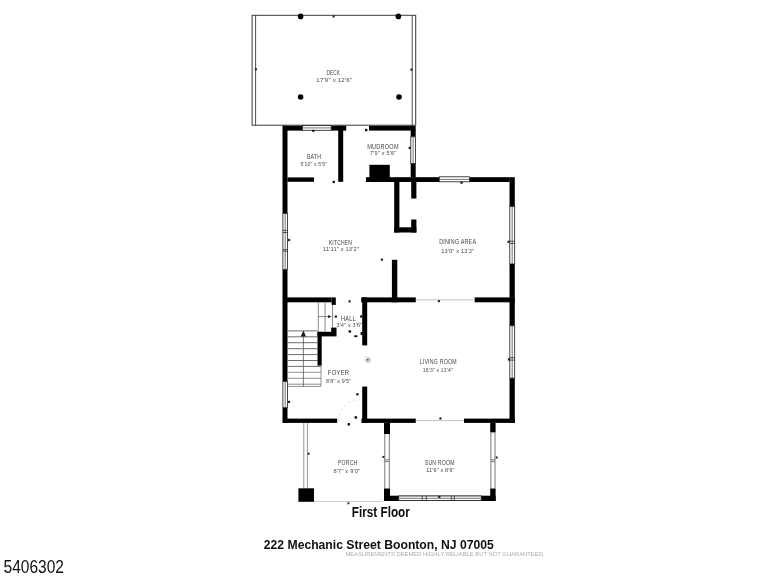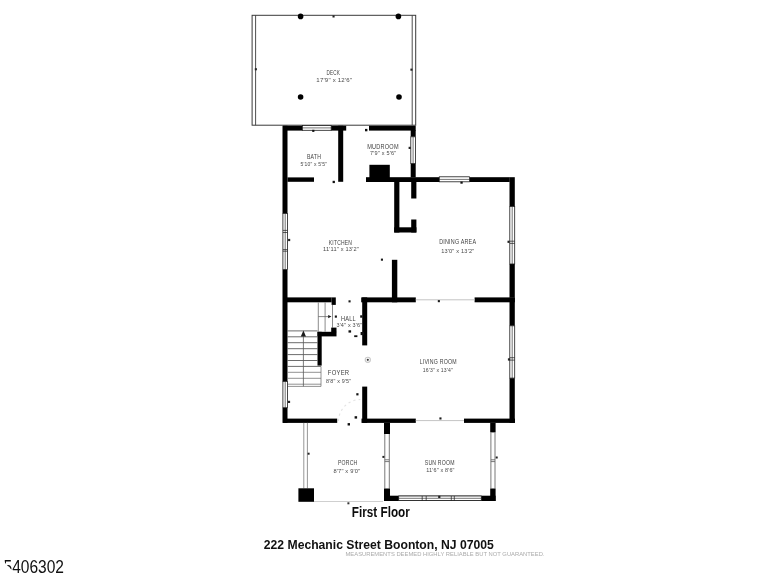--- a/index.html
+++ b/index.html
@@ -1,16 +1,16 @@
 <!DOCTYPE html>
 <html><head>
 <meta charset="utf-8">
 <style>
   html,body{margin:0;padding:0;background:#fff;}
-  .page{position:relative;width:768px;height:576px;background:#fff;overflow:hidden;filter:grayscale(1);border-radius:30px;}
+  .page{position:relative;width:768px;height:576px;background:#fff;overflow:hidden;filter:grayscale(1);}
   svg{position:absolute;top:0;left:0;}
   text{font-family:"Liberation Sans",sans-serif;}
   .lbl{font-size:6.4px;fill:#3f3f3f;letter-spacing:.25px;}
   .dim{font-size:6.2px;fill:#484848;letter-spacing:.2px;}
 </style>
 </head>
 <body>
 <div class="page">
 <svg width="768" height="576" viewBox="0 0 768 576">
 

